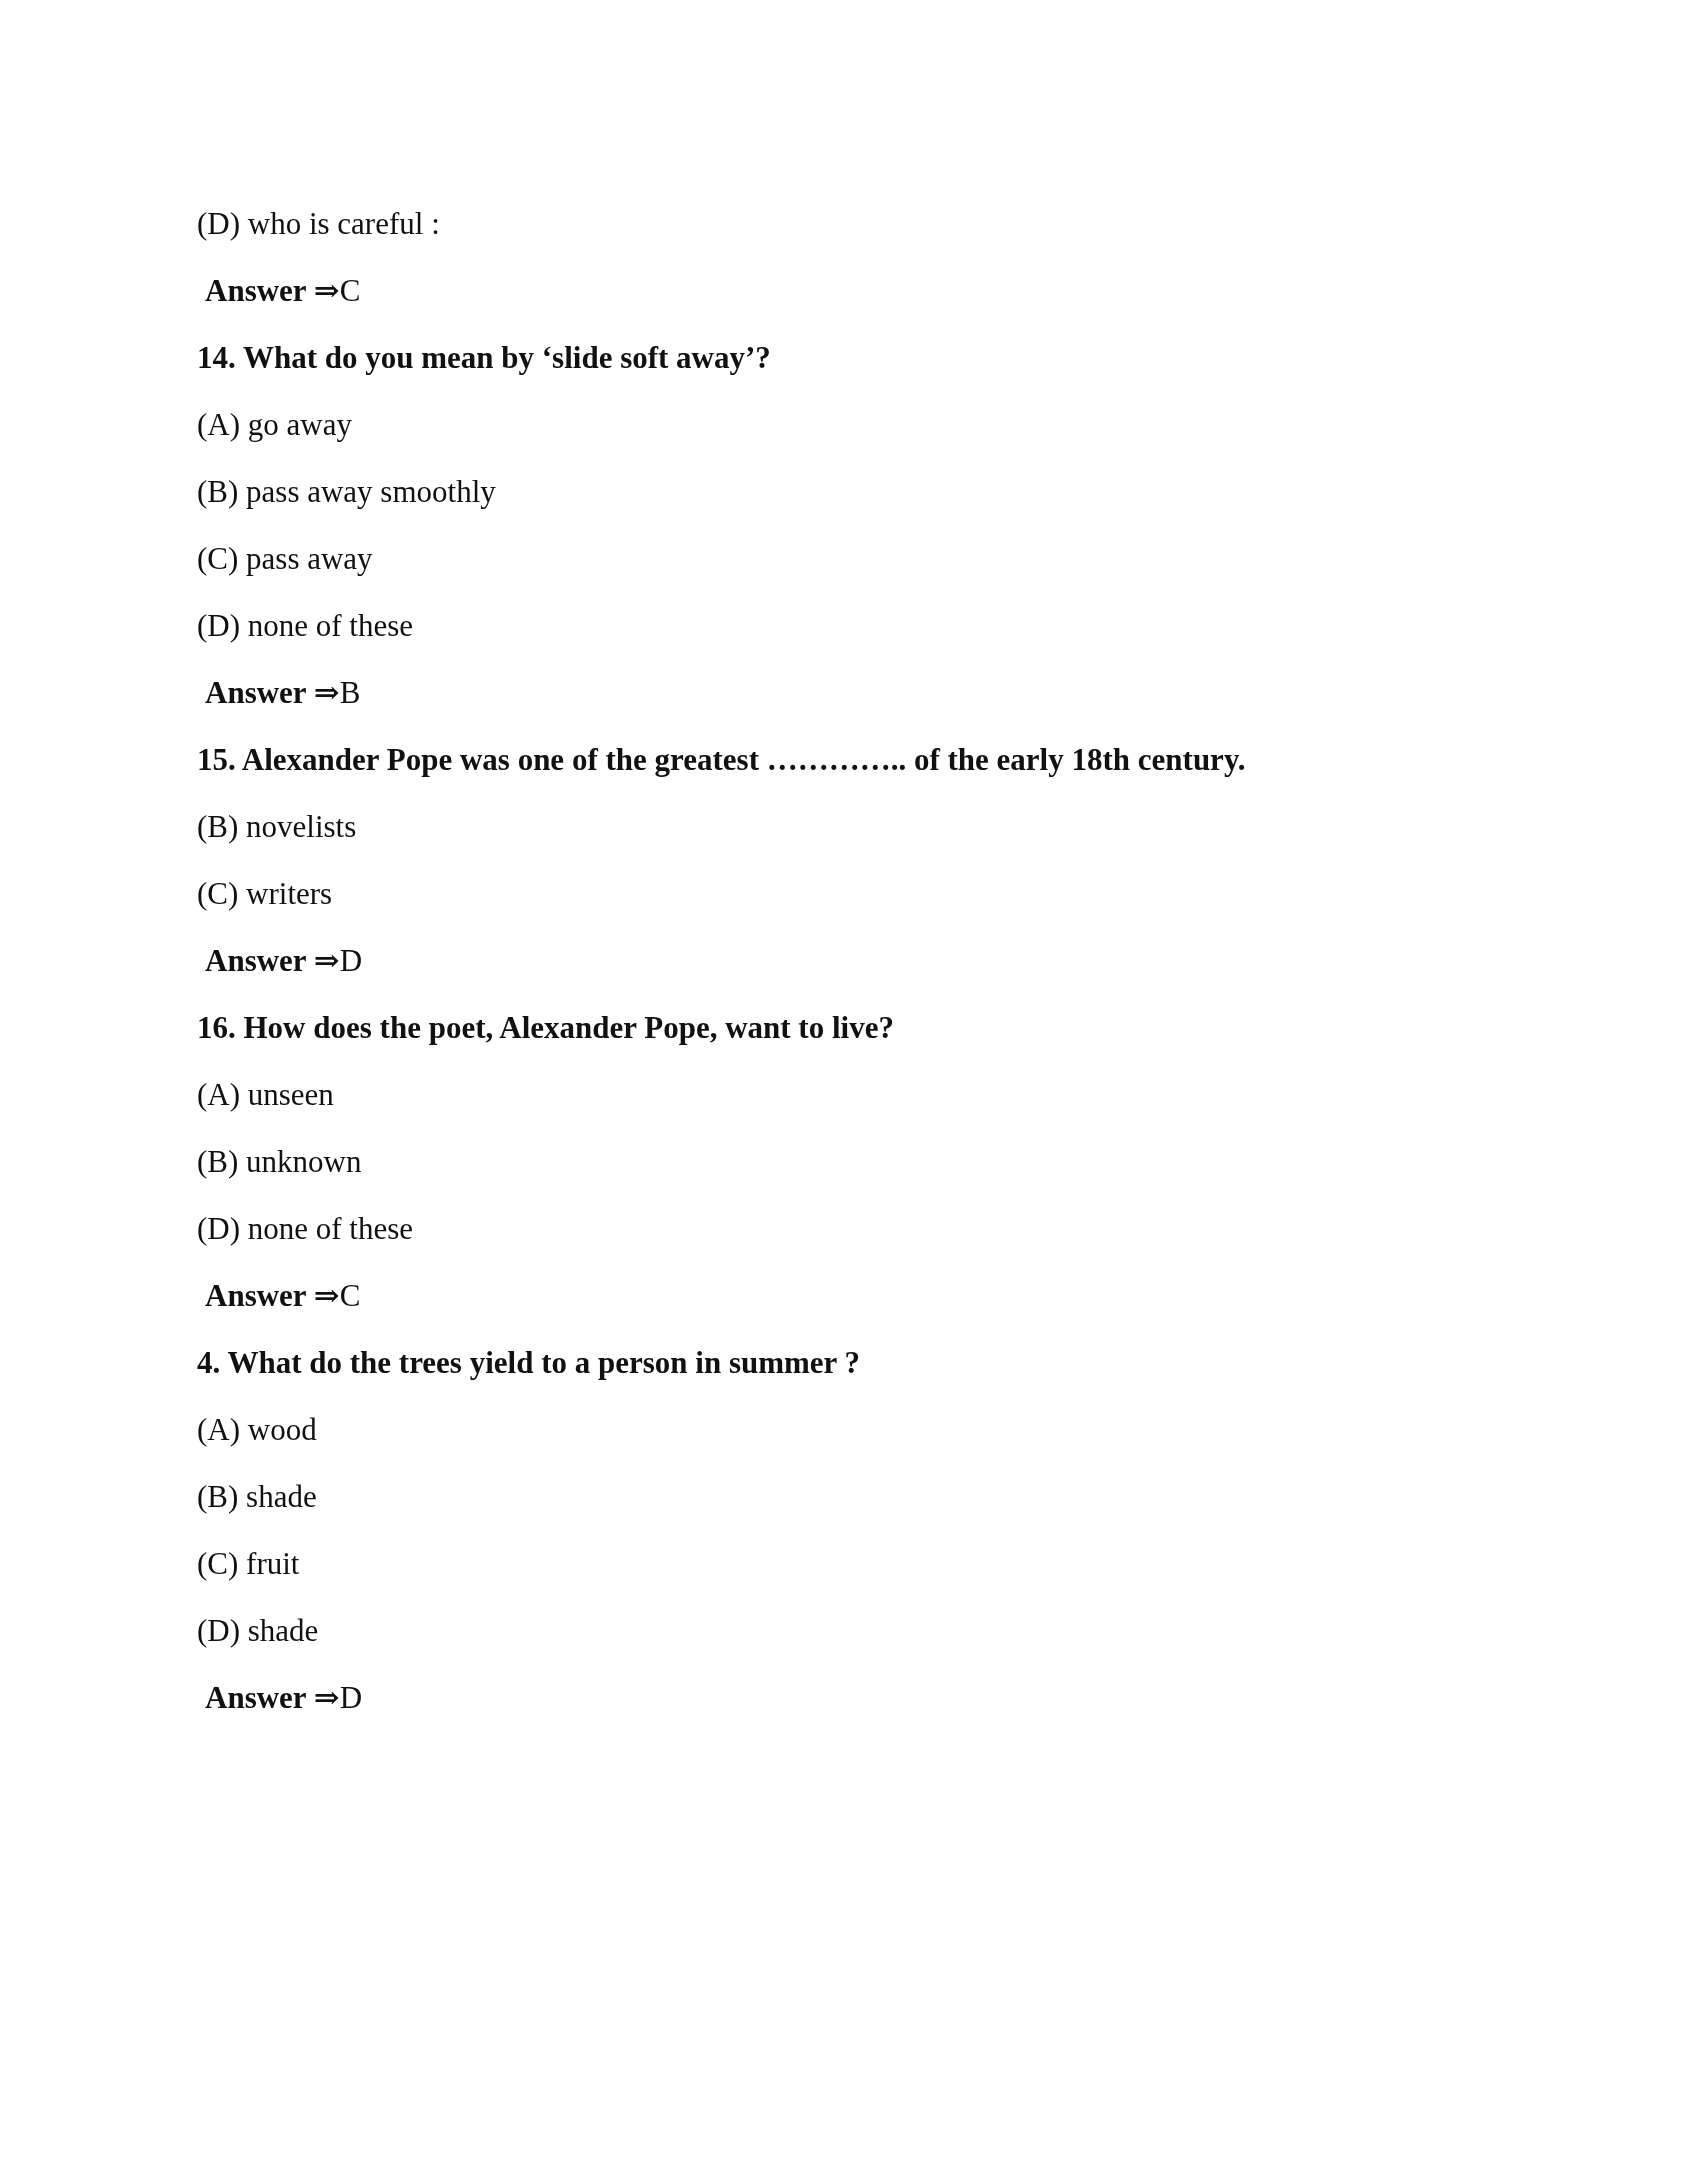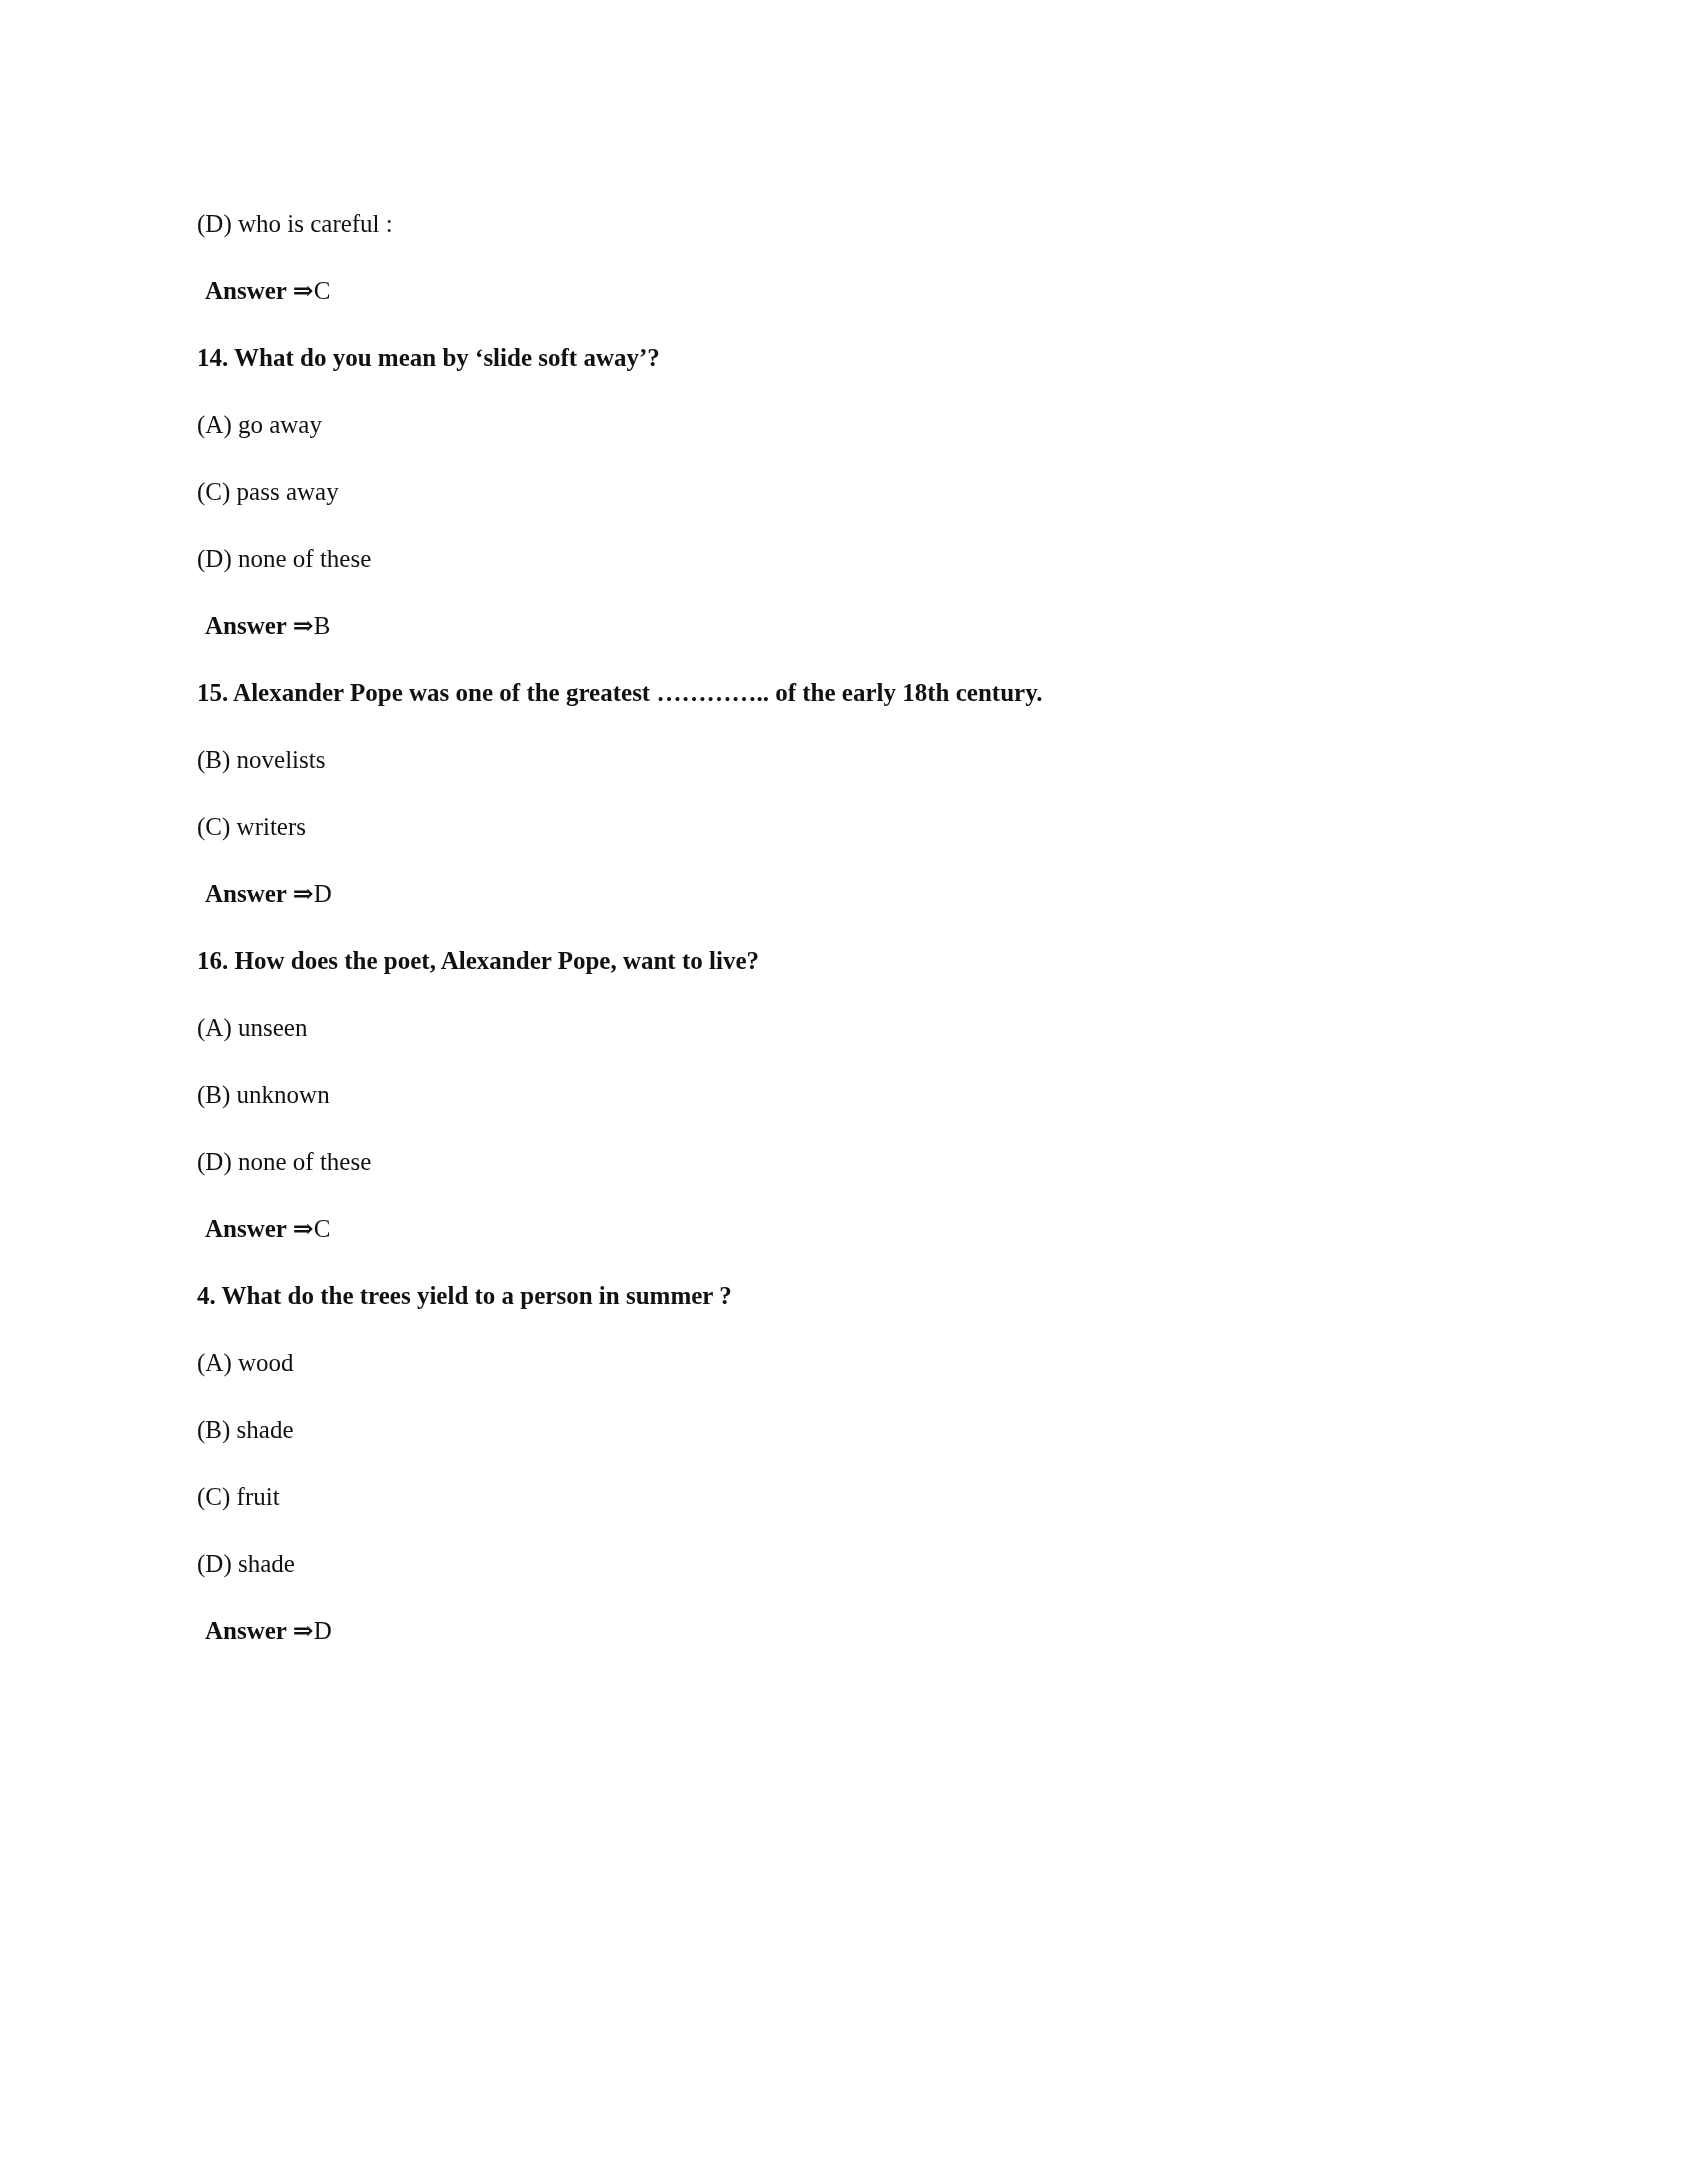--- a/index.html
+++ b/index.html
@@ -1,32 +1,33 @@
 <!DOCTYPE html>
 <html><head>
 <meta charset="utf-8">
 <style>
   html, body { margin:0; padding:0; background:#ffffff; }
   body { width:1683px; height:2178px; position:relative; overflow:hidden;
          font-family:"Liberation Serif","DejaVu Serif",serif; color:#111; }
   .page { position:absolute; left:197px; top:190px; width:1287px; }
-  .line { height:67px; line-height:67px; font-size:25px; white-space:nowrap; }
+  .line { height:67px; line-height:67px; font-size:31px; white-space:nowrap; }
   .q { font-weight:bold;font-family:Liberation Serif, serif; }
   .ans { font-weight:bold; padding-left:8px; }
   .ans .letter { font-weight:normal; }
 </style>
 </head>
 <body>
 
 <div class="page">
   <div class="line">(D) who is careful :</div>
   <div class="line ans"><span>Answer ⇒</span><span class="letter">C</span></div>
 
   <div class="line q">14. What do you mean by ‘slide soft away’?</div>
   <div class="line">(A) go away</div>
+  <div class="line">(B) pass away smoothly</div>
   <div class="line">(C) pass away</div>
   <div class="line">(D) none of these</div>
   <div class="line ans"><span>Answer ⇒</span><span class="letter">B</span></div>
 
   <div class="line q">15. Alexander Pope was one of the greatest ………….. of the early 18th century.</div>
   <div class="line">(B) novelists</div>
   <div class="line">(C) writers</div>
   <div class="line ans"><span>Answer ⇒</span><span class="letter">D</span></div>
 
   <div class="line q">16. How does the poet, Alexander Pope, want to live?</div>

